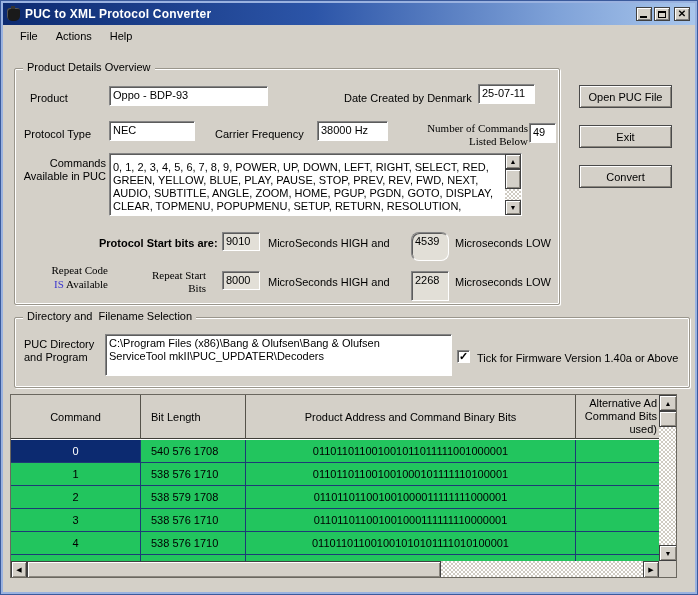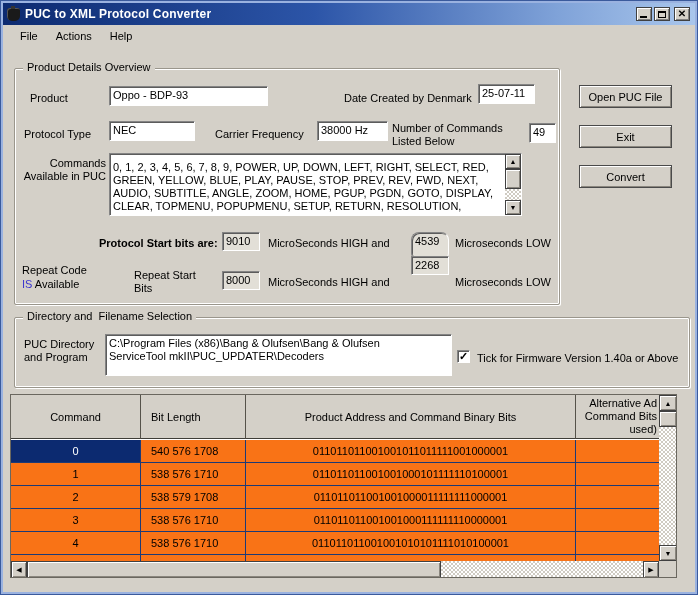--- a/index.html
+++ b/index.html
@@ -33,21 +33,21 @@
   .groupbox { border:1px solid #9a968c; box-shadow: inset 0 0 0 1px #fff, 1px 1px 0 #fff; border-radius:2px; }
   .legend { position:absolute; top:-8px; left:8px; background:#d4d0c8; padding:0 4px; white-space:pre; }
   
   .sunken { background:#fff; border:1px solid; border-color:#848484 #fff #fff #848484;
     box-shadow: inset 1px 1px 0 #5c5c5c; padding:2px 3px; overflow:hidden; }
   .graybox { background:#e2dfd7; }
   .btn { background:#d4d0c8; border:1px solid #4a4a4a;
     box-shadow: inset 1px 1px 0 #fff, inset -1px -1px 0 #8a867e;
     display:flex; align-items:center; justify-content:center; font-size:11px; }
   .lbl { white-space:nowrap; }
-  .center { text-align:left; }
+  .center { text-align:right;font-family:Liberation Serif, serif; }
   .right { text-align:right; }
   .blue { color:#3a35cf; }
   
   .sb-btn { background:#d4d0c8; border:1px solid #404040;
     box-shadow: inset 1px 1px 0 #fff, inset -1px -1px 0 #8a867e;
     display:flex; align-items:center; justify-content:center; font-size:7px; line-height:1; }
   .sb-thumb { background:#d4d0c8; border:1px solid #404040;
     box-shadow: inset 1px 1px 0 #fff, inset -1px -1px 0 #8a867e; }
   .sb-track { background:
       conic-gradient(#fff 90deg, #cfcbc2 90deg 180deg, #fff 180deg 270deg, #cfcbc2 270deg);
@@ -59,21 +59,21 @@
   
   .checkbox { width:13px; height:13px; background:#fff; border:1px solid; border-color:#848484 #fff #fff #848484;
     box-shadow: inset 1px 1px 0 #5c5c5c; display:flex; align-items:center; justify-content:center;
     font-size:11px; font-weight:bold; line-height:1; }
   
   #grid { left:10px; top:394px; width:667px; height:184px; background:#fff; border:1px solid #6a675f; overflow:hidden; }
   .ghead { position:absolute; left:0; top:0; height:44px; background:#d4d0c8; border-right:1px solid #55524a; border-bottom:1px solid #3f3d37;
     display:flex; align-items:center; justify-content:center; }
   .trow { position:absolute; height:23px; }
   .tcell { position:absolute; top:0; height:23px; border-right:1px solid #1d3a76; border-bottom:1px solid #1d3a76;
-    display:flex; align-items:center; justify-content:center; background:#f97316; overflow:hidden; }
+    display:flex; align-items:center; justify-content:center; background:#22c55e; overflow:hidden; }
   .tcell.sel { background:#0c2a70; color:#fff; }
   .tcell.left { justify-content:flex-start; padding-left:10px; }
   .altcell { border-right:none; }
   .alt-header { flex-direction:column; align-items:flex-end; justify-content:center; padding-right:2px;
     line-height:13px; border-right:none; }
 </style>
 </head>
 <body>
 
 <div id="window">
@@ -149,21 +149,21 @@
   <div class="abs center" style="left:22px; top:263px; width:86px; line-height:14px;">
     <div>Repeat Code</div>
     <div><span class="blue">IS</span> <span>Available</span></div>
   </div>
   <div class="abs center" style="left:134px; top:269px; width:72px; line-height:13px;">
     <div>Repeat Start</div>
     <div>Bits</div>
   </div>
   <div class="abs sunken graybox" style="left:222px; top:271px; width:38px; height:19px;">8000</div>
   <span class="abs lbl" style="left:268px; top:276px;">MicroSeconds HIGH and</span>
-  <div class="abs sunken graybox" style="left:411px; top:256px; width:38px; height:19px;">2268</div>
+  <div class="abs sunken graybox" style="left:411px; top:271px; width:38px; height:30px;">2268</div>
   <span class="abs lbl" style="left:455px; top:276px;">Microseconds LOW</span>
 
   <div class="abs btn" style="left:579px; top:85px; width:93px; height:23px;">Open PUC File</div>
   <div class="abs btn" style="left:579px; top:125px; width:93px; height:23px;">Exit</div>
   <div class="abs btn" style="left:579px; top:165px; width:93px; height:23px;">Convert</div>
 
   <div class="abs groupbox" style="left:14px; top:317px; width:676px; height:71px;">
     <span class="legend">Directory and  Filename Selection</span>
   </div>
   <div class="abs" style="left:24px; top:338px; width:80px; line-height:13px;">

